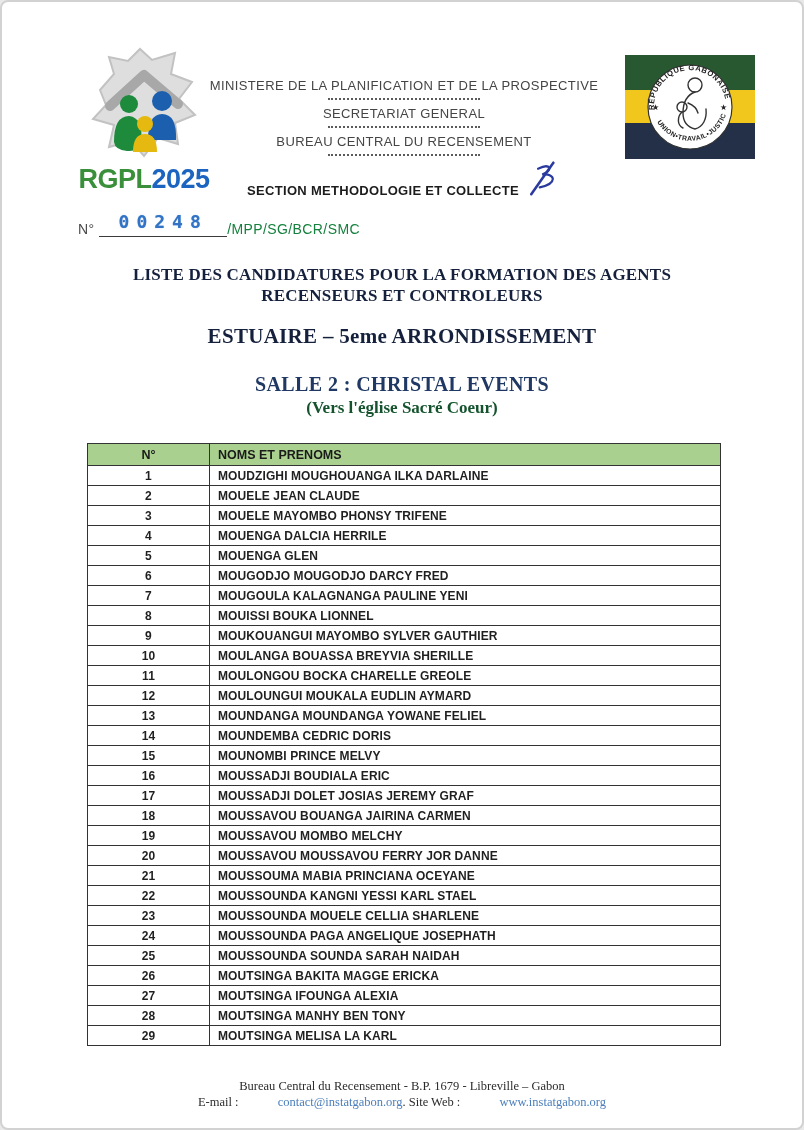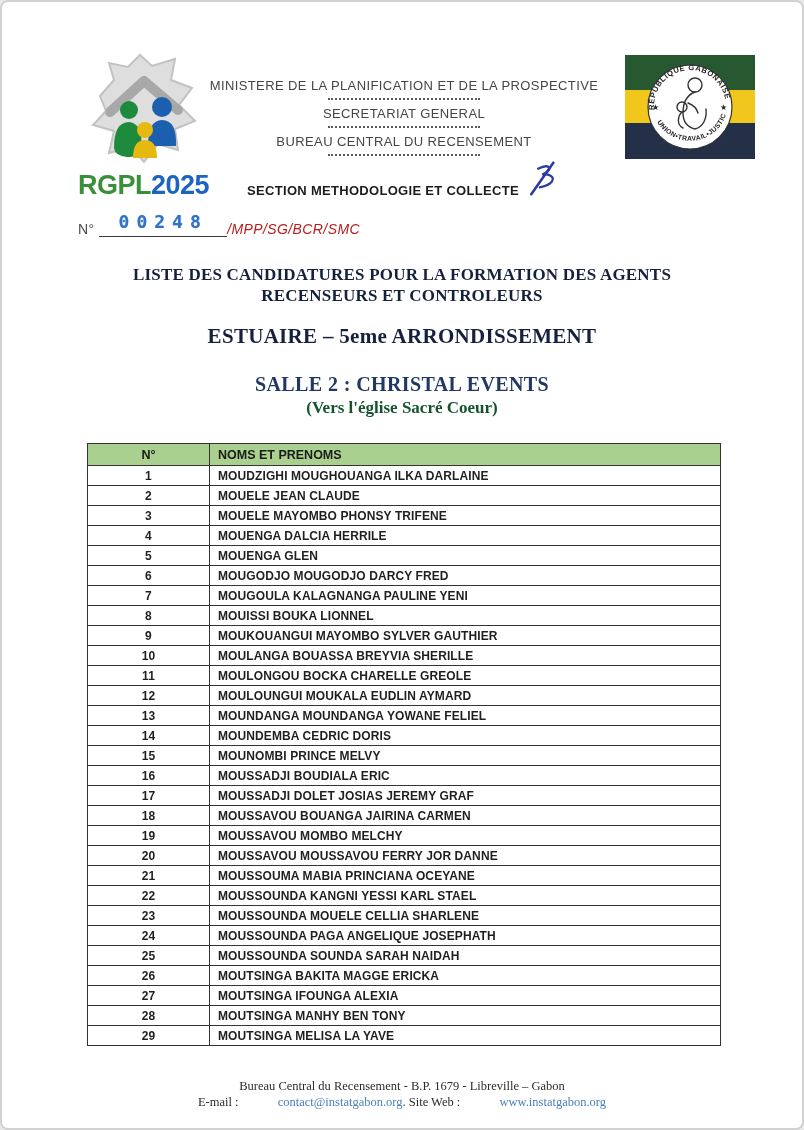--- a/index.html
+++ b/index.html
@@ -12,34 +12,34 @@
   
   .letterhead-center{
     position:absolute;top:76px;left:192px;width:420px;
     display:flex;flex-direction:column;align-items:center;
   }
   .lh-line{font-size:13px;letter-spacing:.4px;color:#454545;white-space:nowrap;line-height:15px;}
   .lh-sep{width:152px;border-bottom:2px dotted #5a5a5a;height:0;margin:5px 0 6px 0;}
   .lh-bold{font-size:13px;font-weight:700;color:#1c1c1c;letter-spacing:.3px;white-space:nowrap;display:flex;align-items:flex-end;}
   .sig{margin-left:8px;margin-top:-4px;}
   
-  .logo-left{position:absolute;top:48px;left:76px;width:132px;text-align:left;}
+  .logo-left{position:absolute;top:42px;left:76px;width:132px;text-align:center;}
   .brand{font-size:27px;font-weight:800;letter-spacing:-.5px;line-height:26px;font-family:"Liberation Sans",sans-serif;}
   
   .emblem{position:absolute;top:53px;right:47px;width:130px;height:104px;}
   
   .ref-line{position:absolute;top:212px;left:76px;white-space:nowrap;}
   .ref-prefix{font-size:14px;color:#4a4a4a;letter-spacing:.5px;vertical-align:bottom;}
   .stamp-box{display:inline-block;width:128px;border-bottom:1.6px solid #3a3a3a;text-align:center;vertical-align:bottom;padding-bottom:1px;}
   .stamp-num{
     font-family:"DejaVu Sans Mono",monospace;font-size:18px;font-weight:700;
     color:#3273c5;letter-spacing:7px;position:relative;top:-3px;
     text-shadow:0 0 1px rgba(50,115,197,.55);
   }
-  .ref-suffix{font-size:14px;color:#b91c1c;letter-spacing:.4px;vertical-align:bottom;font-style:italic;}
+  .ref-suffix{font-size:14px;color:#15803d;letter-spacing:.4px;vertical-align:bottom;}
   
   .title-main{position:absolute;top:262px;left:0;width:100%;text-align:center;
     font-family:"Liberation Serif",serif;font-weight:700;font-size:17px;color:#15213c;line-height:21px;letter-spacing:.2px;}
   .title-location{position:absolute;top:322px;left:0;width:100%;text-align:center;
     font-family:"Liberation Serif",serif;font-weight:700;font-size:21px;color:#15213c;letter-spacing:.3px;}
   .title-venue{position:absolute;top:371px;left:0;width:100%;text-align:center;
     font-family:"Liberation Serif",serif;font-weight:700;font-size:20px;color:#1f3864;letter-spacing:.4px;}
   .title-venue-note{position:absolute;top:396px;left:0;width:100%;text-align:center;
     font-family:"Liberation Serif",serif;font-weight:700;font-size:17px;color:#14532d;}
   
@@ -252,21 +252,21 @@
         <tr>
           <td class="col-num">27</td>
           <td class="col-name">MOUTSINGA IFOUNGA ALEXIA</td>
         </tr>
         <tr>
           <td class="col-num">28</td>
           <td class="col-name">MOUTSINGA MANHY BEN TONY</td>
         </tr>
         <tr>
           <td class="col-num">29</td>
-          <td class="col-name">MOUTSINGA MELISA LA YAVE</td>
+          <td class="col-name">MOUTSINGA MELISA LA KARL</td>
         </tr>
       </tbody>
   </table>
 
   <div class="footer">
     <div>Bureau Central du Recensement - B.P. 1679 - Libreville – Gabon</div>
     <div>
       <span>E-mail : </span><span class="link">contact@instatgabon.org</span><span>. Site Web : </span><span class="link">www.instatgabon.org</span>
     </div>
   </div>

